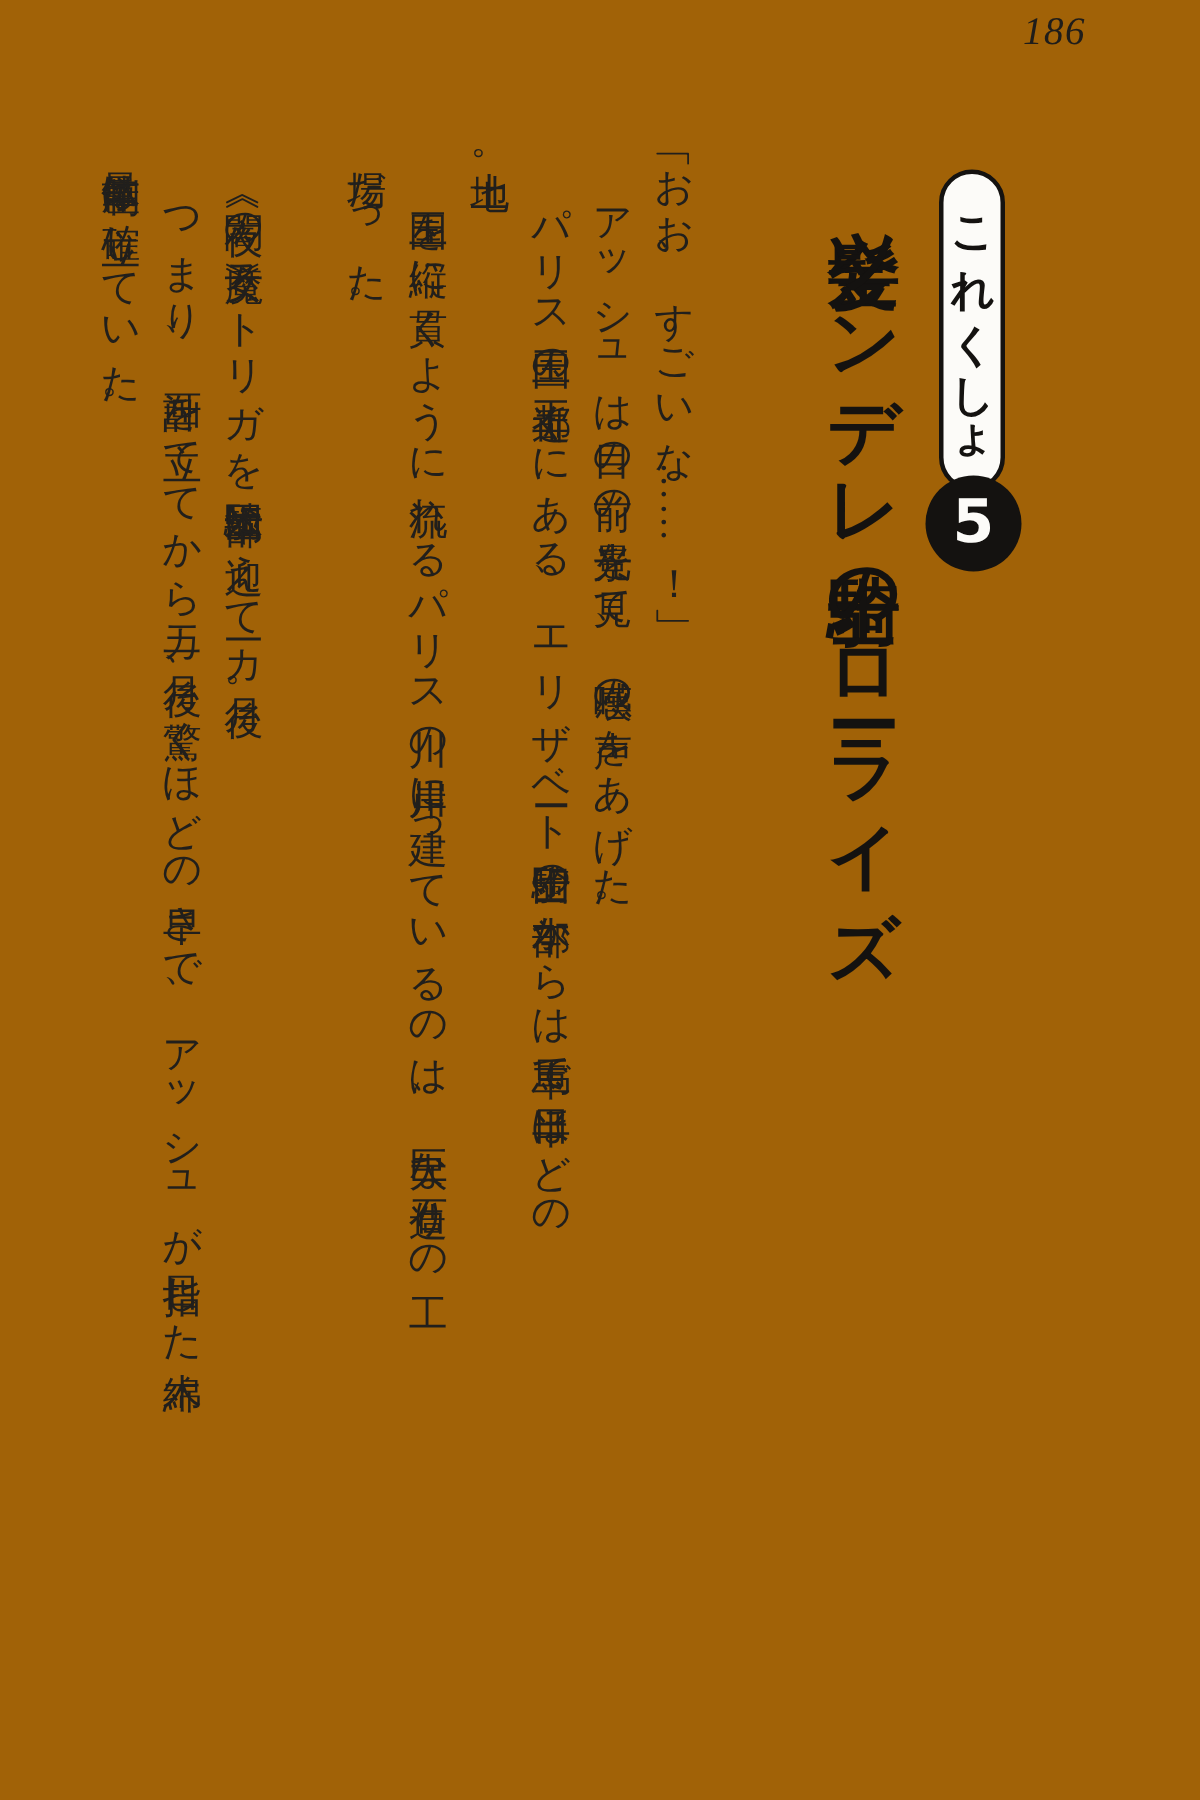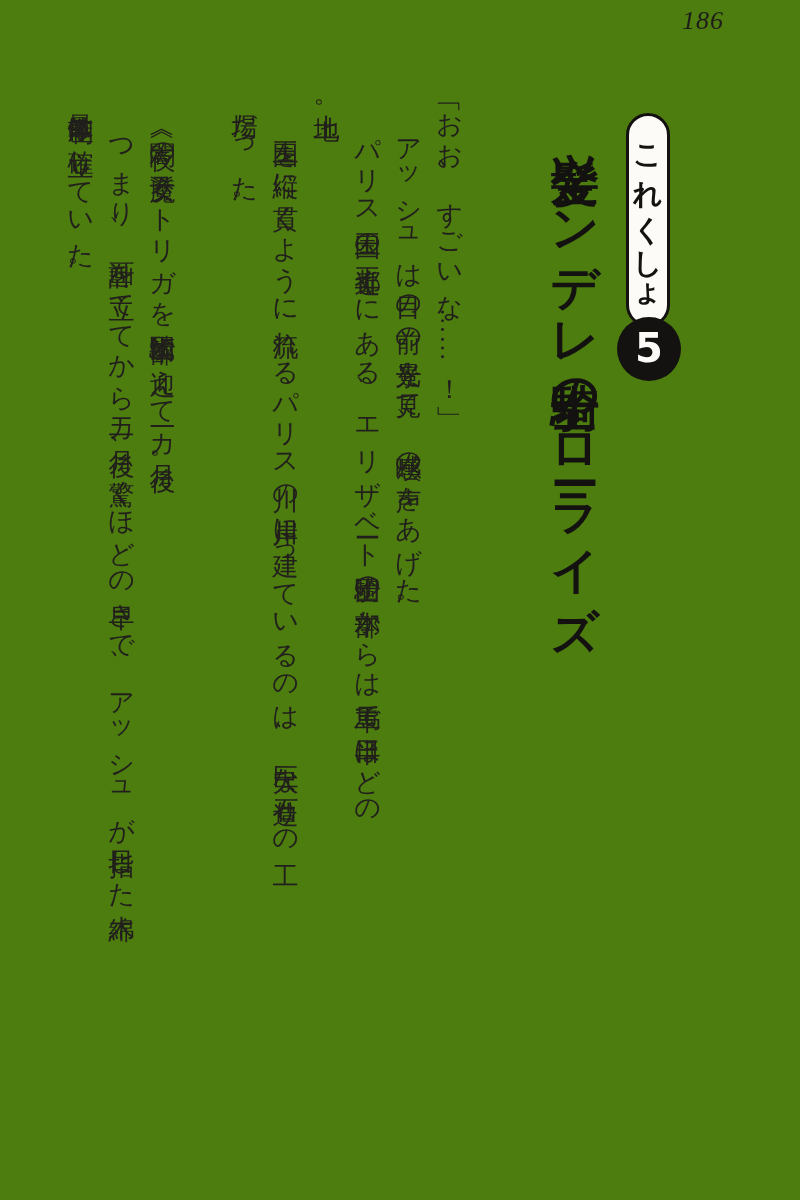--- a/index.html
+++ b/index.html
@@ -5,21 +5,21 @@
   html, body {
     margin: 0;
     padding: 0;
     background: #e8e8e4;
   }
   .page {
     position: relative;
     width: 800px;
     height: 1200px;
     margin: 0 auto;
-    background: #4d7c0f;
+    background: #a16207;
     color: #1f1d1a;
     overflow: hidden;
     font-family: "Liberation Serif", "DejaVu Serif", serif;
   }
 
   
   .page-number {
     position: absolute;
     top: 6px;
     left: 682px;

